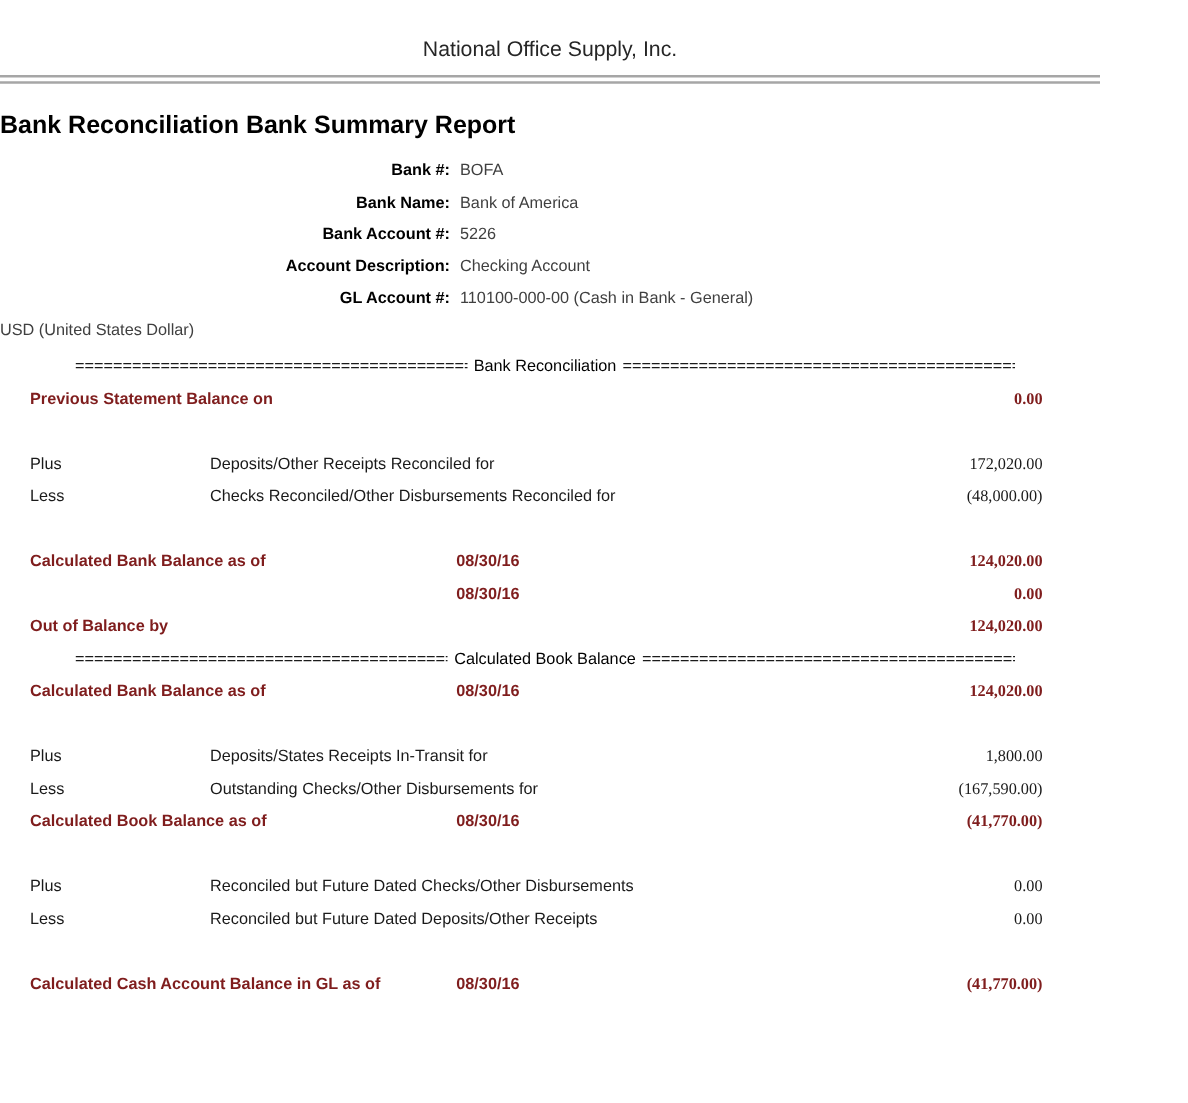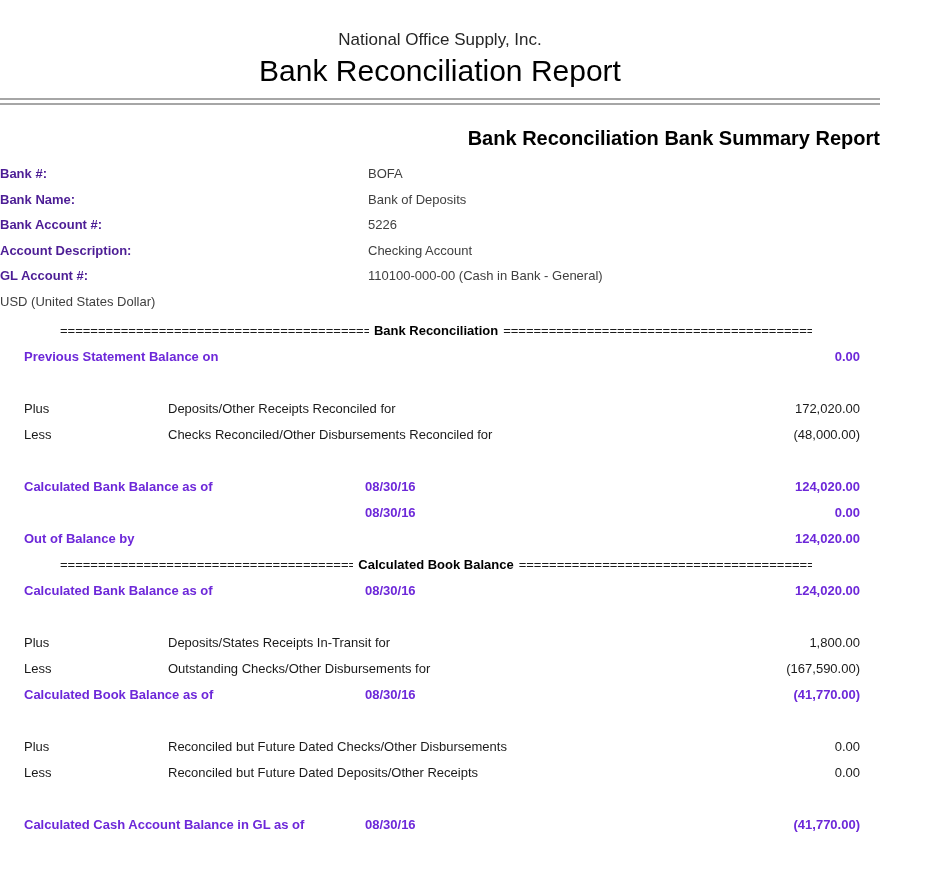--- a/index.html
+++ b/index.html
@@ -33,101 +33,100 @@
   }
   .double-rule {
     margin-top: 8px;
     height: 7px;
     border-top: 2px solid #a6a6a6;
     border-bottom: 2px solid #a6a6a6;
   }
   
   .summary-title {
     margin-top: 20px;
-    text-align: right;
+    text-align: left;
     font-size: 20px;
     font-weight: 700;
     line-height: 26px;
     color: #000000;
   }
   .info-grid {
     margin-top: 10px;
     display: grid;
     grid-template-columns: 360px 1fr;
     column-gap: 8px;
     grid-auto-rows: 25.5px;
     font-size: 13px;
   }
   .info-label {
-    text-align: left;
+    text-align: right;
     font-weight: 700;
     line-height: 25.5px;
-    color: #4c1d95;
+    color: #000000;
   }
   .info-value {
     text-align: left;
     line-height: 25.5px;
     color: #404040;
   }
   
   .report-rows { margin-top: 4px; }
   .row {
     position: relative;
     height: 26px;
     line-height: 26px;
     font-size: 13px;
     color: #1a1a1a;
   }
-  .row.bold { font-weight: 700; color: #6d28d9; }
+  .row.bold { font-weight: 700; color: #7f1d1d; }
   .row .c1 { position: absolute; left: 24px; white-space: nowrap; }
   .row .c2 { position: absolute; left: 168px; white-space: nowrap; }
   .row .c3 { position: absolute; left: 365px; white-space: nowrap; }
-  .row .c4 { position: absolute; right: 20px; white-space: nowrap; text-align: right; }
+  .row .c4 { position: absolute; right: 46px; white-space: nowrap; text-align: right; font-family: Liberation Serif, serif; }
   .row.spacer { height: 26px; }
   
   .divider {
     display: flex;
     align-items: center;
     height: 26px;
     line-height: 26px;
     margin-left: 60px;
     margin-right: 68px;
     font-size: 13px;
     color: #1a1a1a;
   }
   .divider .fill {
     flex: 1 1 0;
     min-width: 0;
     overflow: hidden;
     white-space: nowrap;
   }
   .divider .divider-label {
-    font-weight: 700;
+    font-weight: 400;
     padding: 0 5px;
     white-space: nowrap;
     color: #000000;
   }
 </style>
 </head>
 <body>
 
 <div class="page">
 
   <div class="company">National Office Supply, Inc.</div>
-  <div class="report-title">Bank Reconciliation Report</div>
   <div class="double-rule"></div>
 
   <div class="summary-title">Bank Reconciliation Bank Summary Report</div>
 
   <div class="info-grid">
     <div class="info-label">Bank #:</div>
     <div class="info-value">BOFA</div>
 
     <div class="info-label">Bank Name:</div>
-    <div class="info-value">Bank of Deposits</div>
+    <div class="info-value">Bank of America</div>
 
     <div class="info-label">Bank Account #:</div>
     <div class="info-value">5226</div>
 
     <div class="info-label">Account Description:</div>
     <div class="info-value">Checking Account</div>
 
     <div class="info-label">GL Account #:</div>
     <div class="info-value">110100-000-00 (Cash in Bank - General)</div>
 

